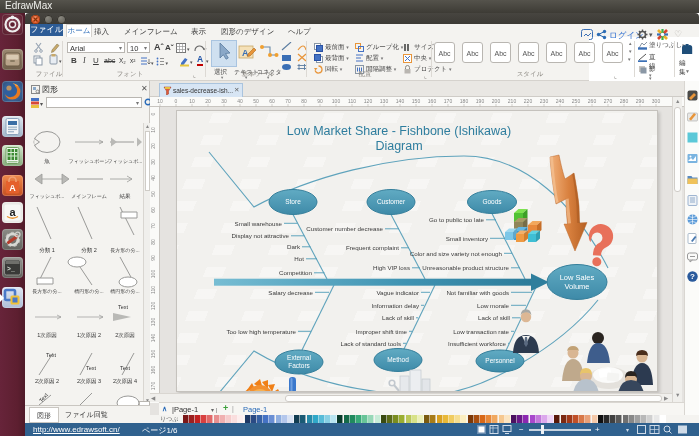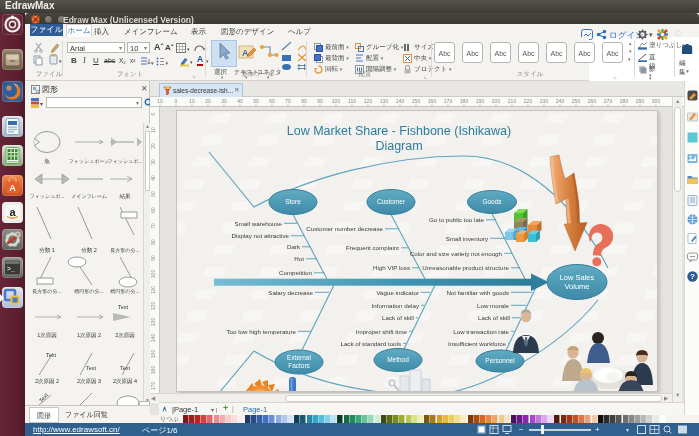--- a/index.html
+++ b/index.html
@@ -3,21 +3,21 @@
 <style>
 *{margin:0;padding:0;box-sizing:border-box;}
 html,body{width:699px;height:436px;overflow:hidden;background:#fff;
 font-family:"Liberation Sans",sans-serif;}
 .ab{position:absolute;}
 </style></head>
 <body>
 
 <div class="ab" style="left:0;top:0;width:699px;height:13px;
 background:linear-gradient(#55534c,#3d3b35);">
-<span class="ab" style="left:5px;top:0px;font-size:10px;font-weight:bold;color:#efefeb;">EdrawMax</span>
+<span class="ab" style="left:5px;top:0px;font-size:10px;font-weight:normal;color:#efefeb;">EdrawMax</span>
 </div>
 <div class="ab" style="left:0;top:13px;width:25px;height:423px;background:linear-gradient(90deg,#67243a,#5d1f30 70%,#4e1a28);">
 <div class="ab" style="left:2px;top:1px;width:21px;height:21px;border-radius:4px;background:radial-gradient(circle at 50% 45%,#8e4a5c,#4e1423);box-shadow:inset 0 0 0 1px rgba(255,255,255,.18);overflow:hidden;"><svg width="21" height="21">
         <circle cx="10.5" cy="10.5" r="7" fill="none" stroke="#eee" stroke-width="2.2"></circle>
         <circle cx="10.5" cy="10.5" r="3" fill="#5d1f30" stroke="#eee" stroke-width="1.4"></circle>
         <circle cx="10.5" cy="3.4" r="1.8" fill="#eee"></circle>
       </svg></div>
 <div class="ab" style="left:2px;top:36px;width:21px;height:21px;border-radius:4px;background:linear-gradient(#9c8a72,#6e5d49);box-shadow:inset 0 0 0 1px rgba(255,255,255,.18);overflow:hidden;"><svg width="21" height="21">
         <rect x="3" y="4" width="15" height="13" rx="2" fill="#b8a38a" stroke="#6b5a45"></rect>
         <rect x="4.5" y="6" width="12" height="4.5" rx="1" fill="#d9c9b2"></rect>
@@ -73,21 +73,20 @@
 <div class="ab" style="left:0;top:281px;width:0;height:0;border-top:4px solid transparent;border-bottom:4px solid transparent;border-left:4px solid #fff;"></div>
 </div>
 <div class="ab" style="left:25px;top:13px;width:674px;height:13px;
 background:linear-gradient(#474540,#3a3833);border-radius:4px 4px 0 0;">
 <div class="ab" style="left:6px;top:2px;width:9px;height:9px;border-radius:50%;background:radial-gradient(circle at 35% 30%,#f5926b,#df4b16);box-shadow:inset 0 0 0 1px #a33a10;"></div>
 <svg class="ab" style="left:8px;top:4px;" width="5" height="5">
       <path d="M0.5 0.5L4.5 4.5M4.5 0.5L0.5 4.5" stroke="#8a3005" stroke-width="1.2"></path>
     </svg>
 <div class="ab" style="left:19px;top:2px;width:9px;height:9px;border-radius:50%;background:radial-gradient(circle at 35% 30%,#8a8880,#55534c);box-shadow:inset 0 0 0 1px #33312c;"></div>
 <div class="ab" style="left:32px;top:2px;width:9px;height:9px;border-radius:50%;background:radial-gradient(circle at 35% 30%,#8a8880,#55534c);box-shadow:inset 0 0 0 1px #33312c;"></div>
-<span class="ab" style="left:38px;top:1.5px;font-size:8.5px;font-weight:bold;color:#dcd8d3;">Edraw Max (Unlicensed Version)</span>
 </div>
 <div class="ab" style="left:25px;top:24px;width:674px;height:13px;background:#f4f3f0;">
 <div class="ab" style="left:5px;top:0px;width:33px;height:12px;background:#2d5c96;color:#fff;font-size:8px;text-align:center;line-height:12px;">ファイル</div>
 <div class="ab" style="left:41px;top:0px;width:26px;height:13px;background:#fff;border:1px solid #d5d2cd;border-bottom:none;color:#2a6bb8;font-size:7.5px;text-align:center;line-height:12px;">ホーム</div>
 <span class="ab" style="left:69px;top:2.5px;font-size:7.5px;color:#3c3c3c;">挿入</span>
 <span class="ab" style="left:99px;top:2.5px;font-size:7.5px;color:#3c3c3c;">メインフレーム</span>
 <span class="ab" style="left:166px;top:2.5px;font-size:7.5px;color:#3c3c3c;">表示</span>
 <span class="ab" style="left:196px;top:2.5px;font-size:7.5px;color:#3c3c3c;">図形のデザイン</span>
 <span class="ab" style="left:263px;top:2.5px;font-size:7.5px;color:#3c3c3c;">ヘルプ</span>
 </div>

